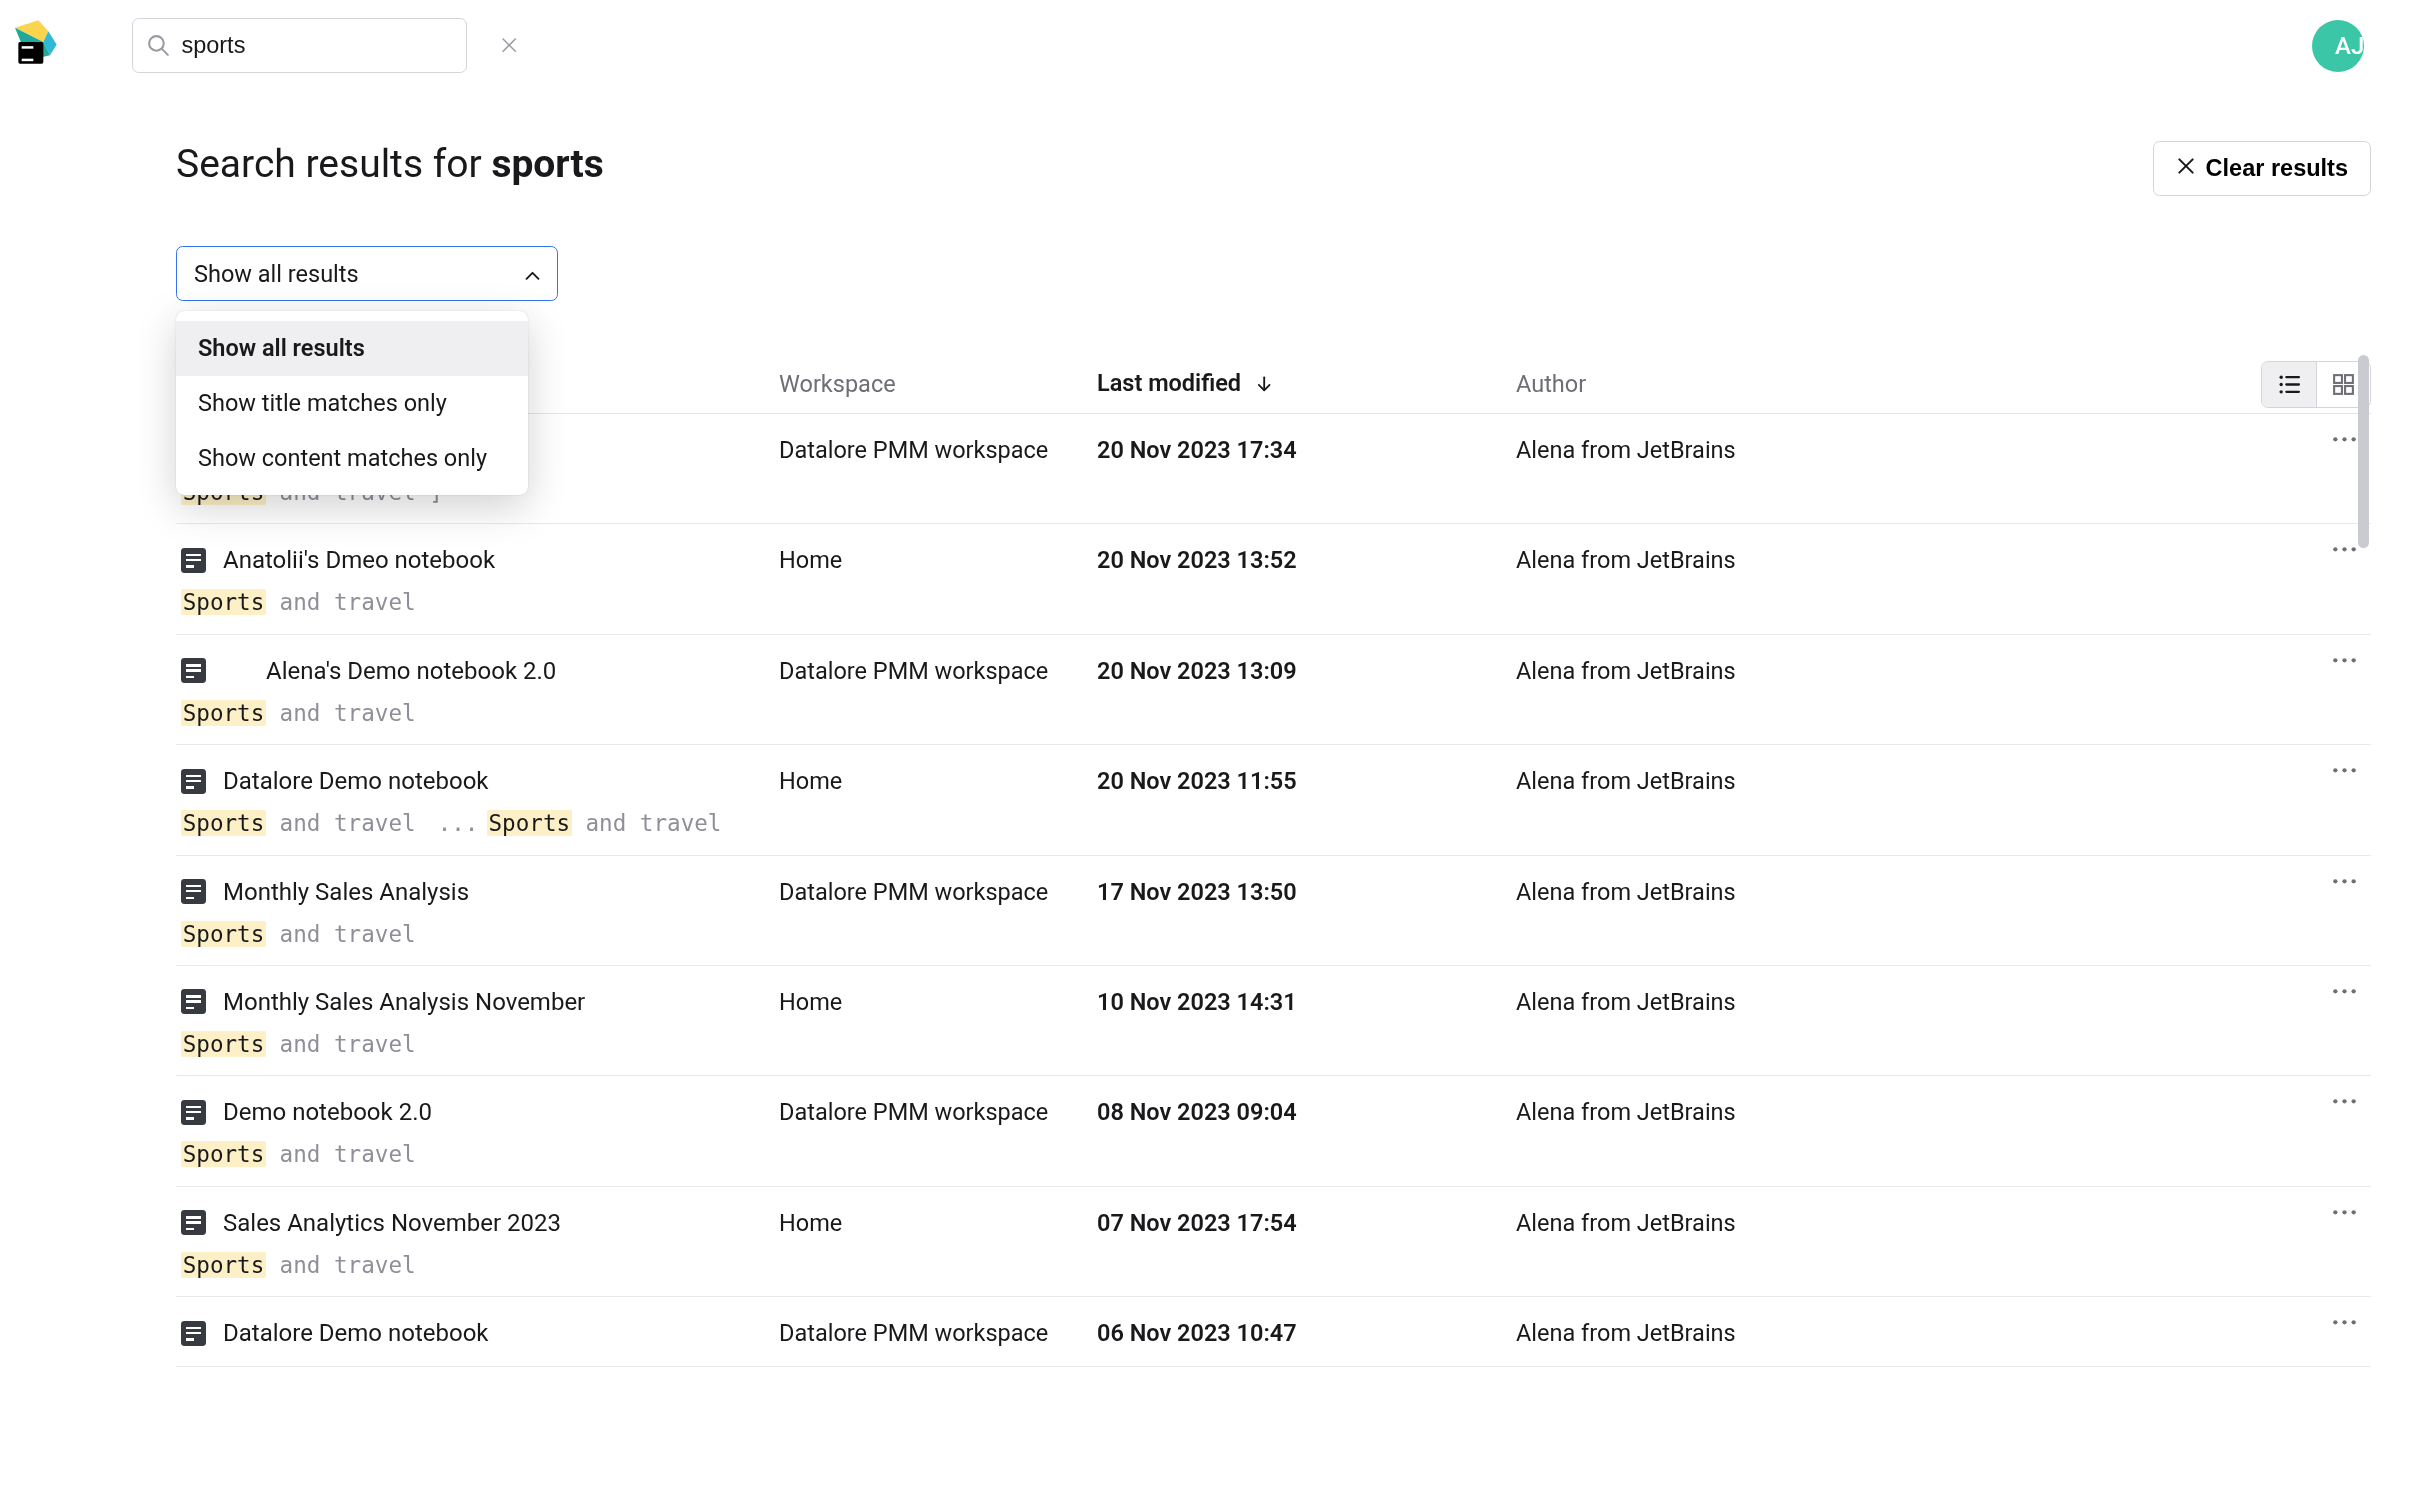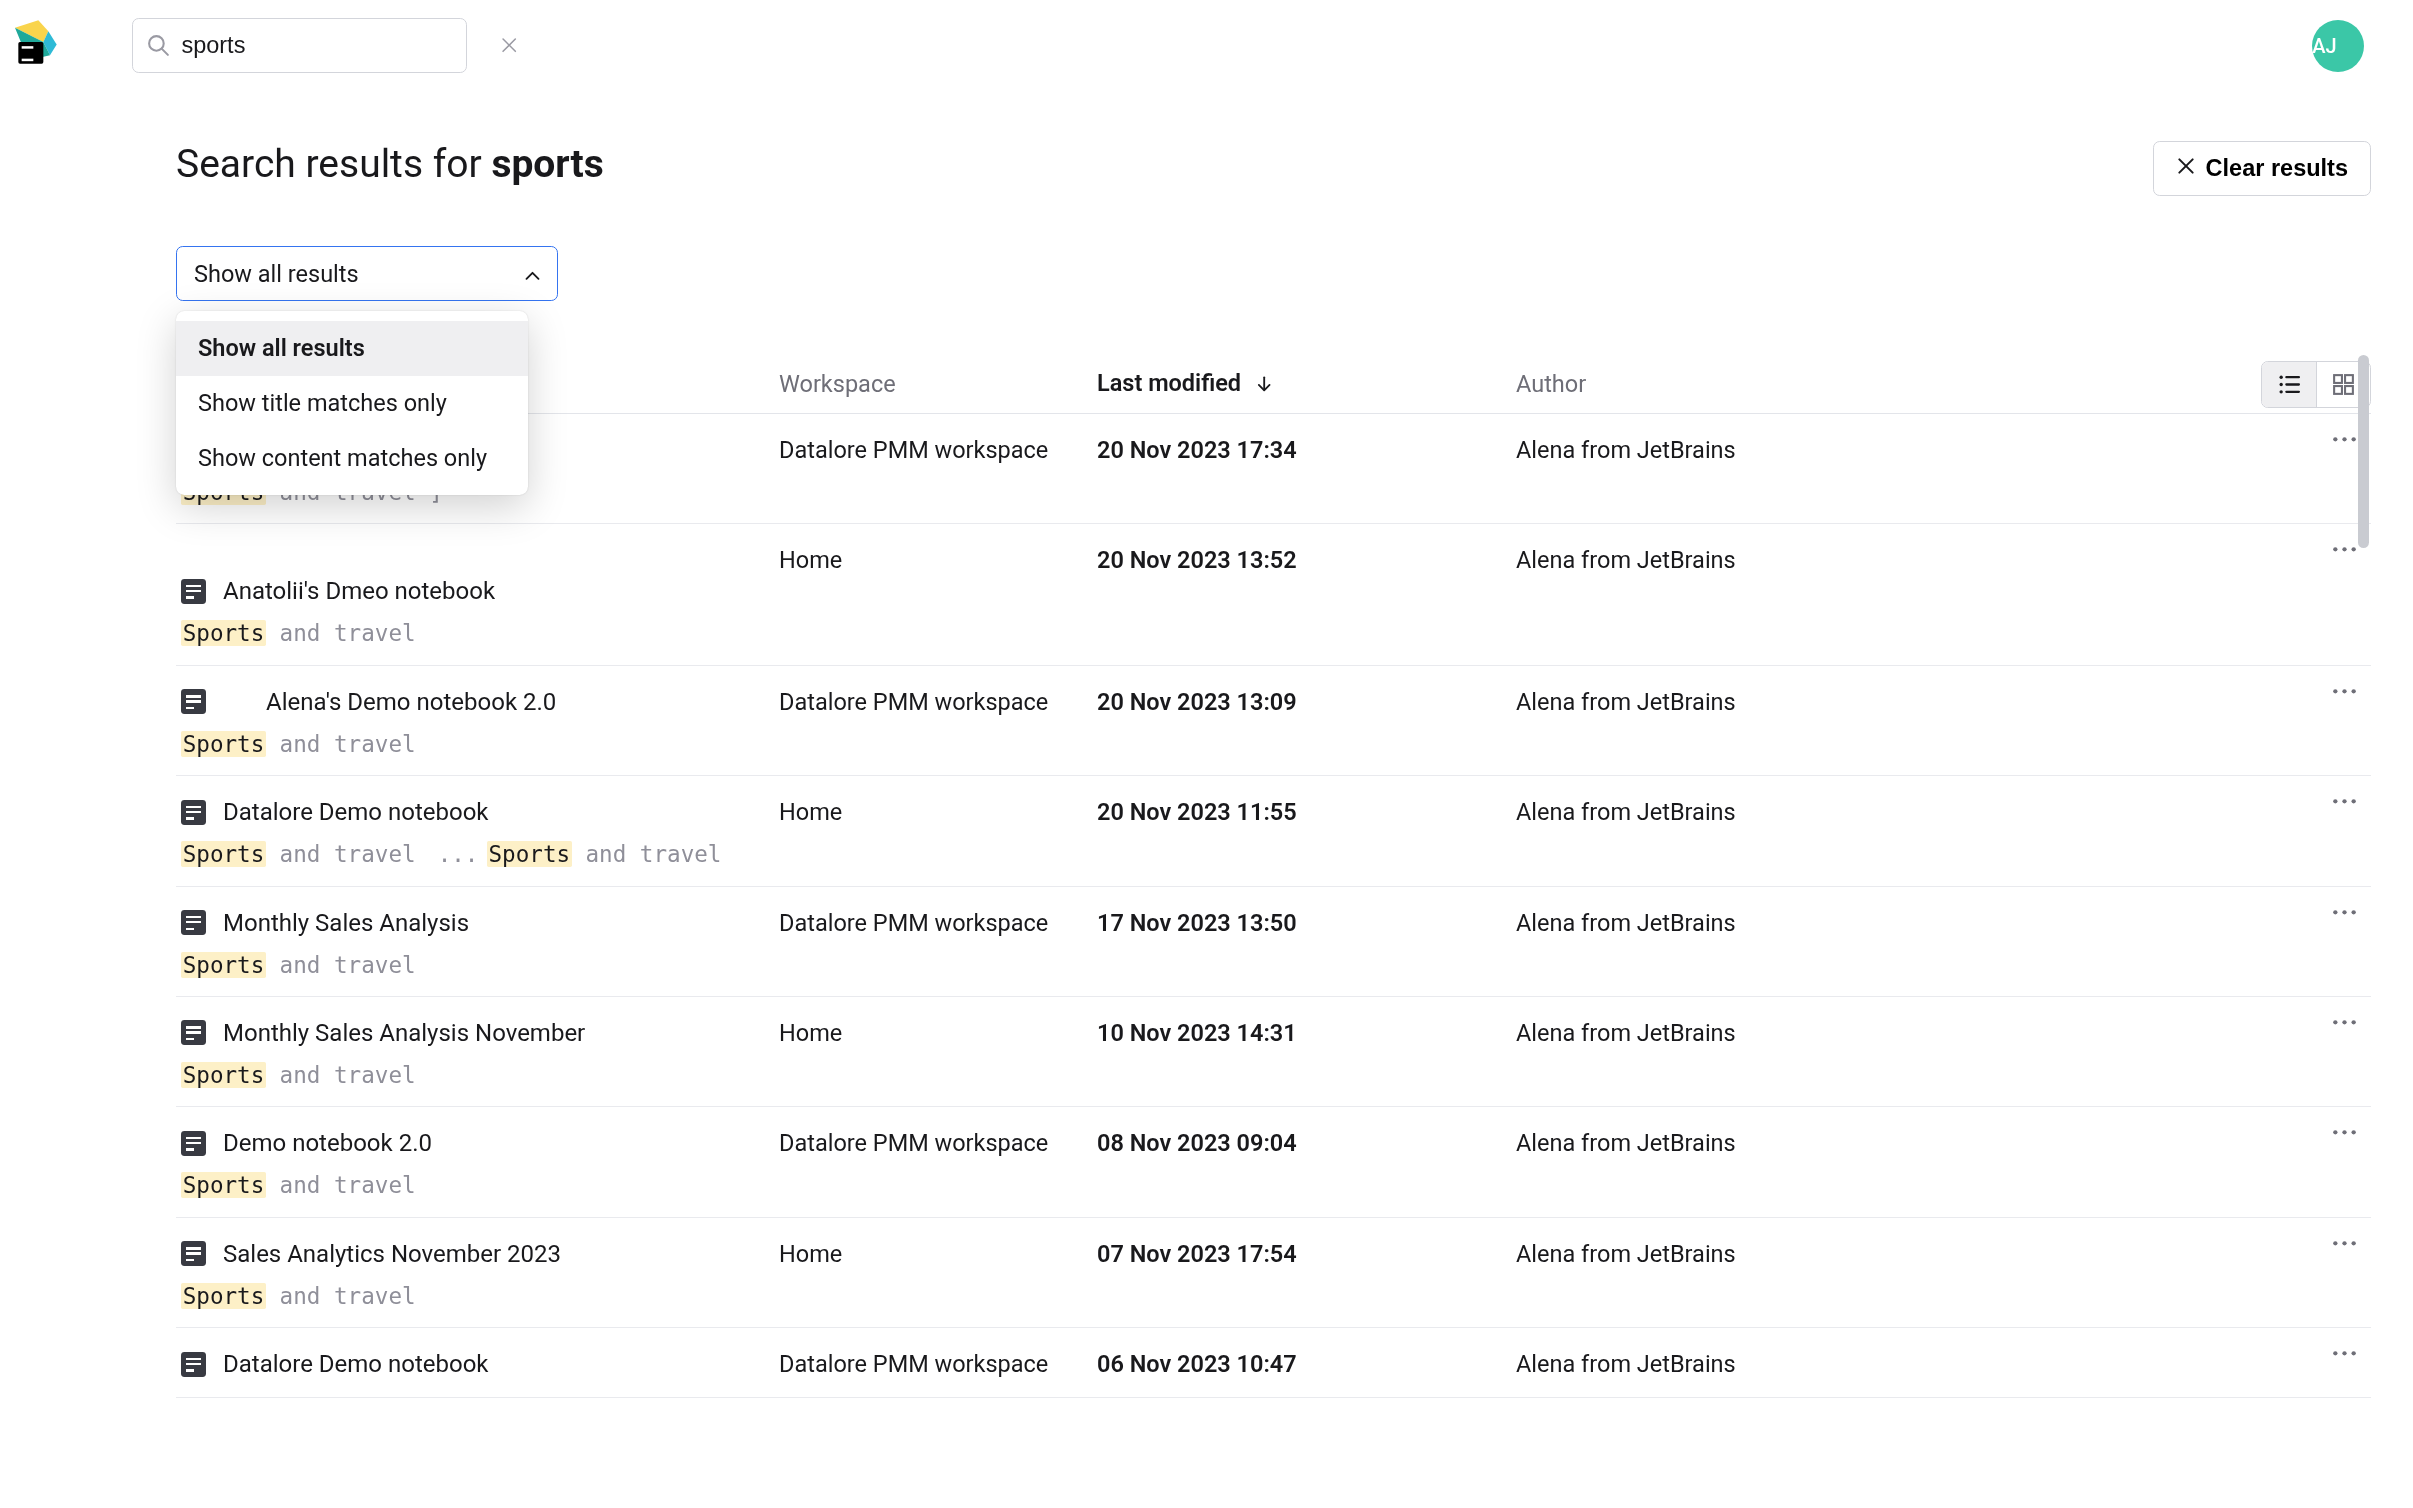--- a/index.html
+++ b/index.html
@@ -59,23 +59,23 @@
 
   .spacer { flex: 1; }
 
   .avatar {
     width: 52px; height: 52px;
     border-radius: 50%;
     background: #3eb489;
     background: #3eb489;
     display: flex;
     align-items: center;
-    justify-content: flex-start;
+    justify-content: flex-end;
     color: #fff;
-    font-size: 20px;
+    font-size: 24px;
     font-weight: 500;
     margin-right: 6.7px;
   }
   .avatar { background:#3fc1a0; } 
   .avatar { background:#3ec9a7; }
   .avatar { background:#38c7a3; }
   .avatar { background:#3fc9a7; }
   .avatar { background:#40c7ab; }
   .avatar { background:#3ec0a5; }
   .avatar { background:#3fc6a8; }
@@ -431,21 +431,21 @@
                 <circle cx="15" cy="4" r="2.6" fill="#6e6e77"></circle>
                 <circle cx="26" cy="4" r="2.6" fill="#6e6e77"></circle>
               </svg>
       </div>
     </div>
     <div class="snippet"><span class="hl">Sports</span><span class="txt"> and travel"]</span></div>
   </div>
 
   <div class="row">
     <div class="row-main">
-      <div class="col-name" style="display:flex;align-items:center;margin-top:31px;">
+      <div class="col-name" style="display:flex;align-items:center;">
         <span class="nb-icon"></span>
         <span class="name">Anatolii's Dmeo notebook</span>
       </div>
       <div class="col-ws ws">Home</div>
       <div class="col-mod mod">20 Nov 2023 13:52</div>
       <div class="col-auth auth">Alena from JetBrains</div>
       <div class="more">
         <svg viewBox="0 0 30 8">
                 <circle cx="4" cy="4" r="2.6" fill="#6e6e77"></circle>
                 <circle cx="15" cy="4" r="2.6" fill="#6e6e77"></circle>

